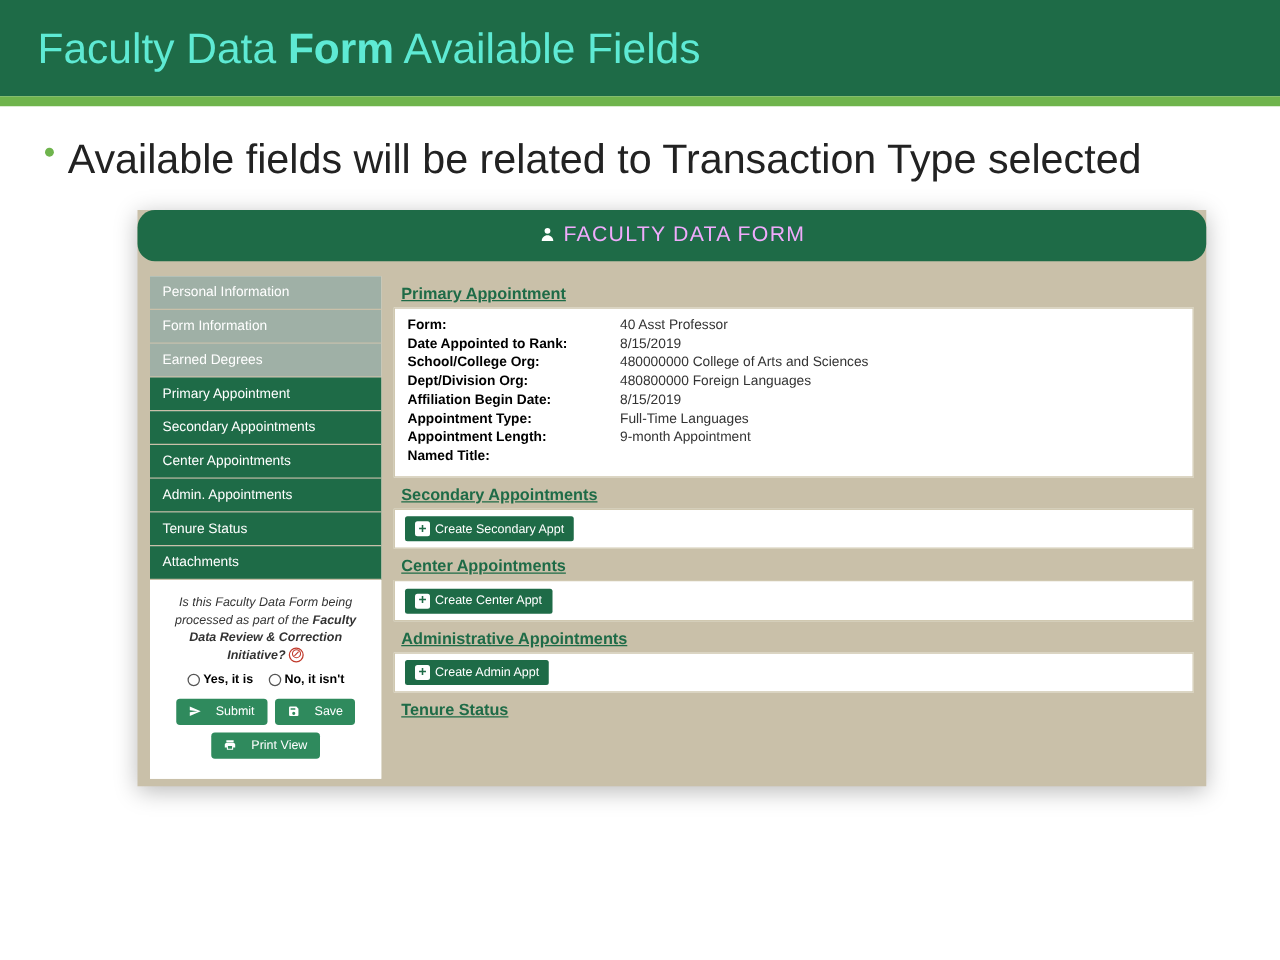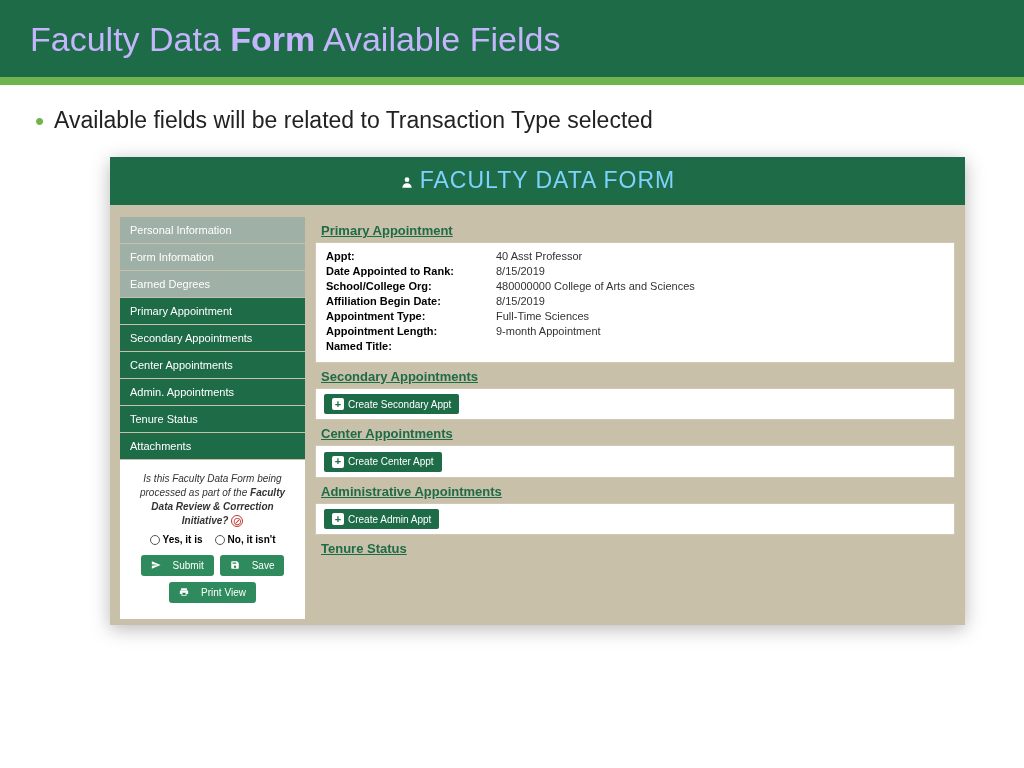--- a/index.html
+++ b/index.html
@@ -1,29 +1,29 @@
 <!DOCTYPE html>
 <html><head>
 <meta charset="utf-8">
 <style>
   * { box-sizing: border-box; margin: 0; padding: 0; }
   body { font-family: Arial, Helvetica, sans-serif; background: #fff; width: 1024px; height: 768px; overflow: hidden; }
   
   .slide-header { background: #1e6b47; padding: 20px 30px 18px; }
-  .slide-title { color: #c4b5fd; font-size: 34px; font-weight: normal; }
+  .slide-title { color: #5eead4; font-size: 34px; font-weight: normal; }
   .slide-title .bold { font-weight: bold; }
   .slide-accent { height: 8px; background: #6fb44d; }
   
   .slide-body { padding: 20px 35px; }
   .bullet-row { display: flex; align-items: flex-start; gap: 10px; margin-bottom: 18px; }
   .bullet-dot { color: #6fb44d; font-size: 26px; line-height: 1.3; }
-  .bullet-text { font-size: 23px; color: #222; line-height: 1.35; }
+  .bullet-text { font-size: 33px; color: #222; line-height: 1.35; }
   
   .app-shot { margin-left: 75px; width: 855px; box-shadow: 0 4px 18px rgba(0,0,0,.28); background: #c9c0a9; }
-  .app-header { background: #1e6b47; color: #7dd3fc; text-align: center; padding: 10px 0; font-size: 23px; letter-spacing: 1px; }
+  .app-header { background: #1e6b47; color: #f0abfc; text-align: center; padding: 10px 0; font-size: 17px; letter-spacing: 1px; border-radius: 14px; }
   .app-header .icon { display: inline-block; margin-right: 6px; vertical-align: -1px; }
   
   .app-body { display: flex; padding: 12px 10px 6px; gap: 10px; }
   .sidebar { width: 185px; background: #fff; }
   .nav-item { background: #1e6b47; color: #fff; font-size: 11px; padding: 7px 10px; border-bottom: 1px solid #c9c0a9; cursor: pointer; }
   .nav-item.muted { background: #9fb0a6; }
   
   .sidebar-lower { background: #fff; padding: 12px 16px 10px; text-align: center; }
   .initiative-text { font-style: italic; font-size: 10px; color: #333; line-height: 1.4; margin-bottom: 6px; }
   .initiative-text .highlight { font-weight: bold; }
@@ -126,38 +126,42 @@
             </div>
           </div>
         </div>
       </div>
 
       <div class="main">
         <div class="section-title">Primary Appointment</div>
         <div class="panel-white">
           <div id="primary-fields">
               <div class="field-row">
-                <div class="field-label">Appt:</div>
+                <div class="field-label">Form:</div>
                 <div class="field-value">40 Asst Professor</div>
               </div>
               <div class="field-row">
                 <div class="field-label">Date Appointed to Rank:</div>
                 <div class="field-value">8/15/2019</div>
               </div>
               <div class="field-row">
                 <div class="field-label">School/College Org:</div>
                 <div class="field-value">480000000 College of Arts and Sciences</div>
               </div>
               <div class="field-row">
+                <div class="field-label">Dept/Division Org:</div>
+                <div class="field-value">480800000 Foreign Languages</div>
+              </div>
+              <div class="field-row">
                 <div class="field-label">Affiliation Begin Date:</div>
                 <div class="field-value">8/15/2019</div>
               </div>
               <div class="field-row">
                 <div class="field-label">Appointment Type:</div>
-                <div class="field-value">Full-Time Sciences</div>
+                <div class="field-value">Full-Time Languages</div>
               </div>
               <div class="field-row">
                 <div class="field-label">Appointment Length:</div>
                 <div class="field-value">9-month Appointment</div>
               </div>
               <div class="field-row">
                 <div class="field-label">Named Title:</div>
                 <div class="field-value"></div>
               </div>
             </div>

